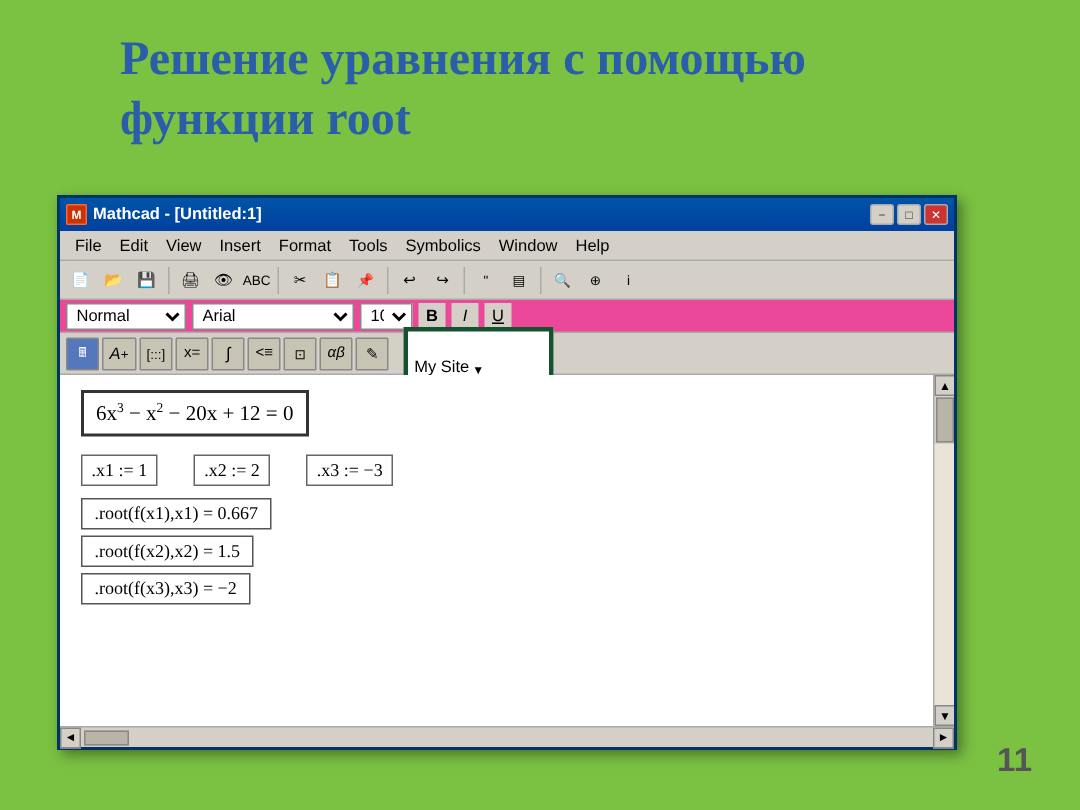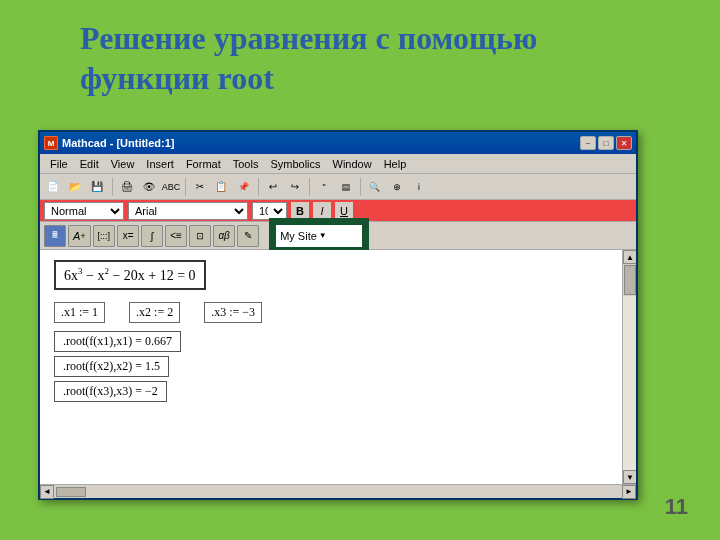--- a/index.html
+++ b/index.html
@@ -152,38 +152,38 @@
       display: flex;
       align-items: center;
       justify-content: center;
       font-size: 10px;
       cursor: pointer;
       border-radius: 2px;
     }
 
     
     .format-bar {
-      background: #ef4444;
+      background: #ec4899;
       height: 22px;
       display: flex;
       align-items: center;
       padding: 0 4px;
       border-bottom: 1px solid #aaa;
       gap: 4px;
       flex-shrink: 0;
     }
     .format-select {
       height: 18px;
       font-size: 11px;
       border: 1px solid #888;
       background: white;
       padding: 0 2px;
     }
     .format-select-normal { width: 80px; }
-    .format-select-font { width: 120px; }
+    .format-select-font { width: 108px; }
     .format-select-size { width: 35px; }
     .format-btn {
       width: 18px;
       height: 18px;
       border: 1px solid transparent;
       display: flex;
       align-items: center;
       justify-content: center;
       font-size: 11px;
       cursor: pointer;
@@ -210,26 +210,26 @@
       justify-content: center;
       font-size: 10px;
       cursor: pointer;
       padding: 0 4px;
       min-width: 22px;
       border-radius: 1px;
     }
     .my-site-box {
       margin-left: 8px;
       height: 36px;
-      border: 7px solid #14532d;
+      border: 3px solid #14532d;
       background: white;
       padding: 0 4px;
       font-size: 11px;
       display: flex;
-      align-items: center;
+      align-items: flex-end;
       min-width: 100px;
     }
     .dropdown-arrow {
       font-size: 8px;
       margin-left: 2px;
     }
 
     
     .content-area {
       flex: 1;

